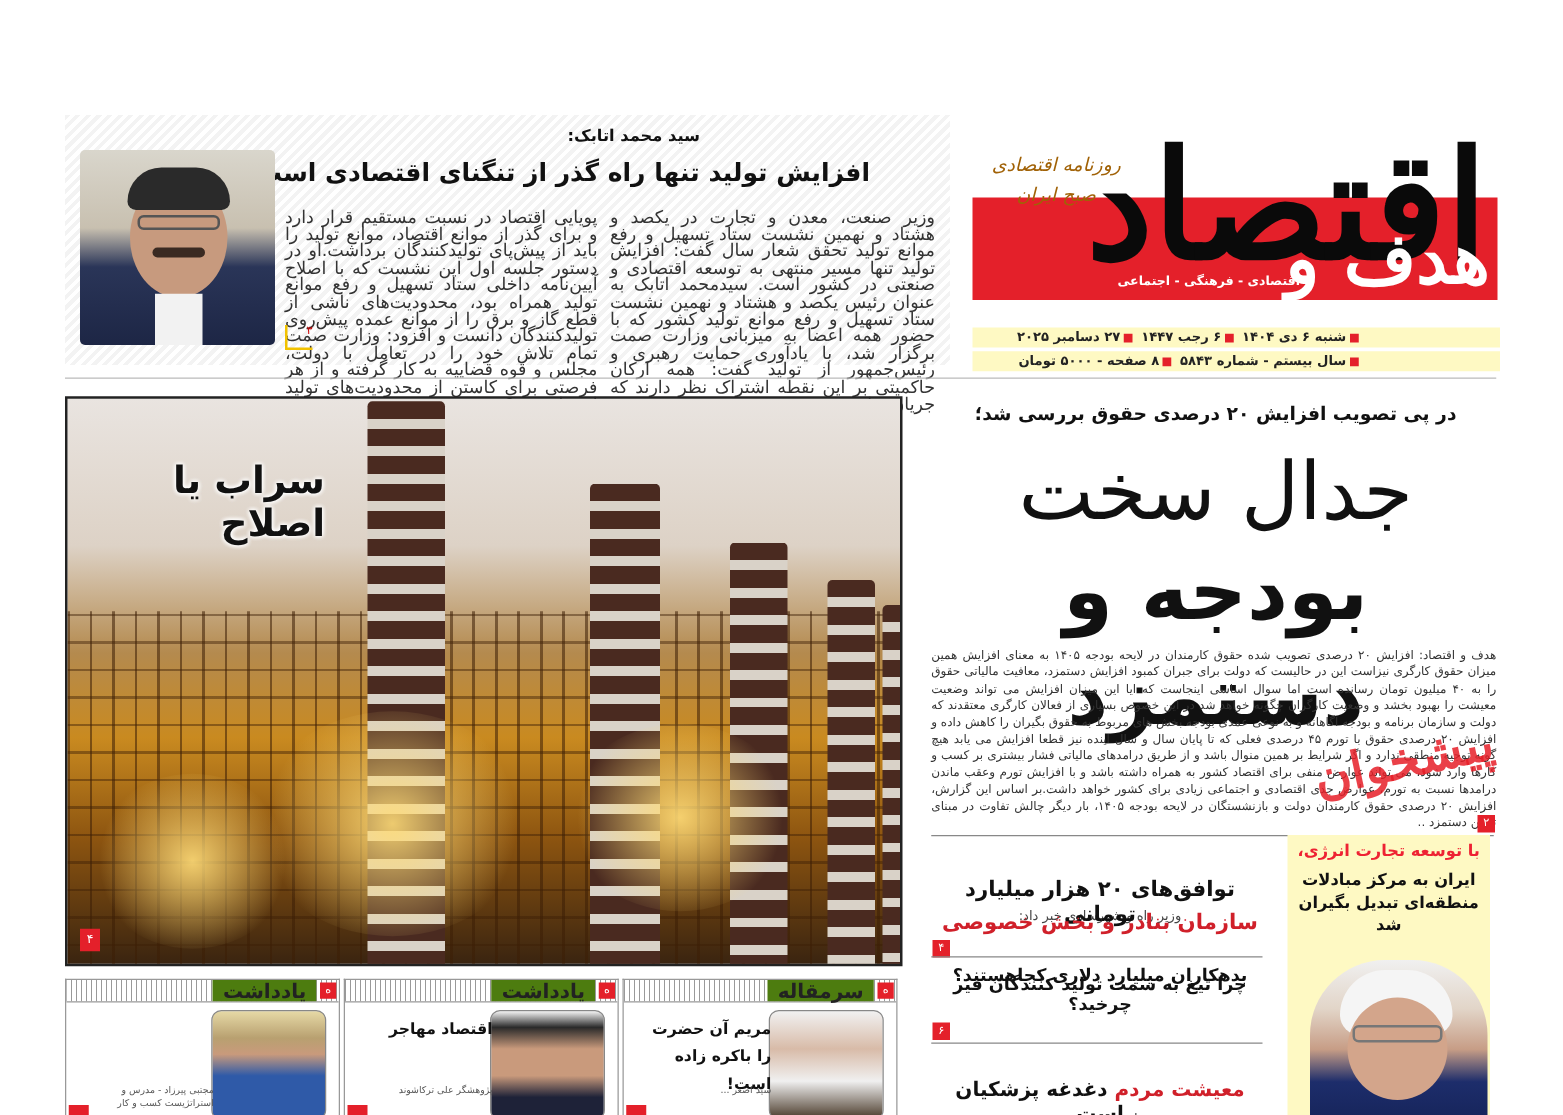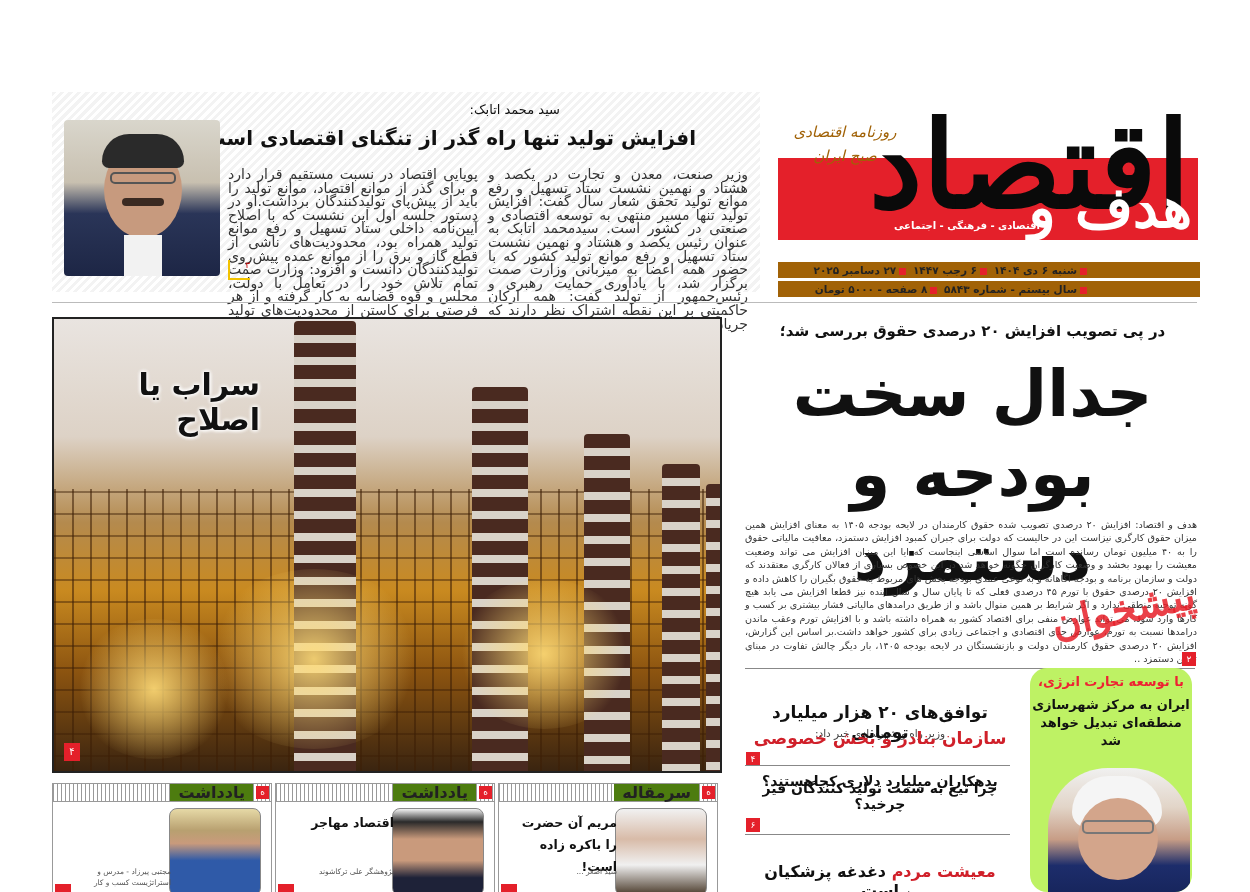--- a/index.html
+++ b/index.html
@@ -9,29 +9,29 @@
   .abs { position: absolute; }
 
   
   #masthead { left: 778px; top: 80px; width: 422px; height: 180px; }
   #logo-red { position: absolute; right: 2px; top: 78px; width: 420px; height: 82px; background: #e4202a; }
   #logo-black { position: absolute; right: 10px; top: 0; font-family: "DejaVu Serif", serif; font-weight: bold; font-size: 120px; line-height: 170px; color: #0a0a0a; letter-spacing: -6px; }
   #logo-white { position: absolute; right: 8px; top: 92px; font-family: "DejaVu Serif", serif; font-weight: bold; font-size: 56px; line-height: 70px; color: #fff; }
   #tagline { position: absolute; right: 300px; top: 40px; font-family: "DejaVu Serif", serif; font-style: italic; font-size: 15px; line-height: 24px; color: #a16207; text-align: center; width: 110px; }
   #categories { position: absolute; right: 160px; top: 140px; font-size: 10px; font-weight: bold; color: #fff; }
 
-  .dateline { position: absolute; right: 50px; width: 422px; height: 16px; background: #a16207; font-size: 10.5px; font-weight: bold; line-height: 16px; padding-right: 110px; color: #222; }
+  .dateline { position: absolute; right: 50px; width: 422px; height: 16px; background: #fef9c3; font-size: 10.5px; font-weight: bold; line-height: 16px; padding-right: 110px; color: #222; }
   .dateline .sq { display: inline-block; width: 7px; height: 7px; background: #e4202a; margin: 0 3px; vertical-align: middle; }
   #dateline-1 { top: 262px; }
   #dateline-2 { top: 281px; }
 
   
   #top-box { left: 52px; top: 92px; width: 708px; height: 200px;
     background: repeating-linear-gradient(135deg, #f3f3f3 0 3px, #ffffff 3px 6px); }
-  #top-kicker { position: absolute; right: 200px; top: 10px; font-size: 13px; font-weight: normal; color: #111; }
+  #top-kicker { position: absolute; right: 200px; top: 10px; font-size: 13px; font-weight: bold; color: #111; }
   #top-title { position: absolute; right: 64px; top: 34px; font-size: 20px; font-weight: bold; color: #111; }
   .top-col { position: absolute; top: 76px; font-size: 14px; line-height: 13.6px; color: #333; text-align: justify; }
   #top-col-1 { right: 12px; width: 260px; }
   #top-col-2 { right: 282px; width: 250px; }
   #top-photo { position: absolute; left: 12px; top: 28px; width: 156px; height: 156px; border-radius: 4px; overflow: hidden;
     background: linear-gradient(180deg, #d9d6cc 0%, #c8c0b0 40%, #2a3558 60%, #1d2645 100%); }
   .face { position: absolute; border-radius: 50%; }
   #top-page-ref { position: absolute; left: 176px; top: 168px; width: 22px; height: 20px; border-left: 2px solid #f2c200; border-bottom: 2px solid #f2c200; font-size: 9px; color: #c00; padding-left: 6px; }
 
   .hr { position: absolute; height: 1px; background: #bbb; }
@@ -44,36 +44,36 @@
   .glow { position: absolute; border-radius: 50%; background: radial-gradient(circle, rgba(255,220,120,0.9), rgba(255,160,20,0) 70%); }
   .lattice { position: absolute; background:
       repeating-linear-gradient(90deg, rgba(60,30,5,0.55) 0 2px, transparent 2px 18px),
       repeating-linear-gradient(0deg, rgba(60,30,5,0.45) 0 2px, transparent 2px 22px); }
   #lead-kicker { position: absolute; right: 330px; top: 12px; font-size: 15px; font-weight: bold; color: #111; text-shadow: 0 0 3px #fff, 0 0 3px #fff, 0 0 3px #fff; }
   #lead-title { position: absolute; right: 460px; top: 48px; font-size: 30px; font-weight: bold; color: #111; text-shadow: 0 0 4px #fff, 0 0 4px #fff, 0 0 4px #fff; }
   #lead-page-ref { position: absolute; left: 10px; bottom: 10px; width: 16px; height: 18px; background: #e4202a; color: #fff; font-size: 10px; text-align: center; line-height: 18px; }
 
   
   #main-kicker { left: 745px; top: 322px; width: 455px; text-align: center; font-size: 15px; font-weight: bold; color: #111; }
-  #main-title-1 { left: 745px; top: 352px; width: 455px; text-align: center; font-size: 64px; font-weight: bold; line-height: 84px; color: #111; }
+  #main-title-1 { left: 745px; top: 352px; width: 455px; text-align: center; font-size: 64px; font-weight: normal; line-height: 84px; color: #111; }
   #main-title-2 { left: 745px; top: 432px; width: 455px; text-align: center; font-size: 64px; font-weight: bold; line-height: 84px; color: #111; }
   #main-body { left: 745px; top: 518px; width: 452px; font-size: 9.6px; line-height: 13.4px; color: #333; text-align: justify; }
   #main-page-ref { left: 1182px; top: 652px; width: 14px; height: 14px; background: #e4202a; color: #fff; font-size: 9px; text-align: center; line-height: 14px; }
 
   
   #watermark { left: 1050px; top: 585px; font-family: "DejaVu Serif", serif; font-size: 40px; font-weight: bold; color: rgba(230,30,40,0.85); transform: rotate(-12deg); }
 
   
   .side-kicker { position: absolute; width: 270px; text-align: center; font-size: 10.5px; color: #444; margin-top: 47px; }
   .side-title { position: absolute; width: 270px; text-align: center; font-weight: bold; color: #111; }
   .red-txt { color: #d0202a; }
   .page-tag { position: absolute; width: 14px; height: 14px; background: #e4202a; color: #fff; font-size: 9px; text-align: center; line-height: 14px; }
 
   
-  #yellow-box { left: 1030px; top: 668px; width: 162px; height: 224px; background: #bef264; overflow: hidden; border-radius: 17px; }
+  #yellow-box { left: 1030px; top: 668px; width: 162px; height: 224px; background: #fef9c3; overflow: hidden; }
   #yellow-brand { position: absolute; top: 6px; width: 162px; text-align: center; font-size: 13px; font-weight: bold; color: #e23; }
   #yellow-title { position: absolute; top: 24px; width: 162px; text-align: center; font-size: 13px; font-weight: bold; line-height: 18px; color: #111; }
   #yellow-photo { position: absolute; left: 18px; top: 100px; width: 142px; height: 130px; border-radius: 60px 60px 0 0; overflow: hidden;
     background: linear-gradient(180deg, #f0f0f0 0%, #e2d5c8 30%, #c79d86 55%, #1d2d6b 75%, #16245a 100%); }
 
   
   .colbox { position: absolute; top: 783px; width: 220px; height: 109px; border: 1px solid #999; border-bottom: none; background: #fff; overflow: hidden; }
   .colbox-head { position: absolute; right: 0; top: 0; width: 100%; height: 18px; border-bottom: 1px solid #999;
     background: repeating-linear-gradient(90deg, #999 0 1px, #fff 1px 4px); }
   .colbox-label { position: absolute; right: 18px; top: 0; height: 17px; background: #4d7c0f; padding: 0 8px; font-size: 16px; font-weight: bold; line-height: 17px; color: #222; }
@@ -161,21 +161,21 @@
 </div>
 <div class="hr" style="left:745px;top:834px;width:265px;background:#888;"></div>
 
 <div>
   <div class="side-kicker" style="left:745px;top:842px;">مشاور رئیس جمهور:</div>
   <div class="side-title" style="left:745px;top:862px;font-size:16px;"><span class="red-txt">معیشت مردم</span> <span>دغدغه پزشکیان است</span></div>
 </div>
 
 <div id="yellow-box" class="abs">
   <div id="yellow-brand">با توسعه تجارت انرژی،</div>
-  <div id="yellow-title" style="top:28px;">ایران به مرکز شهرسازی منطقه‌ای تبدیل خواهد شد</div>
+  <div id="yellow-title" style="top:28px;">ایران به مرکز مبادلات منطقه‌ای تبدیل بگیران شد</div>
   <div id="yellow-photo">
     <div class="face" style="left:24px;top:8px;width:90px;height:52px;background:#f5f5f5;border-radius:45px 45px 20px 20px;"></div>
     <div class="face" style="left:30px;top:30px;width:80px;height:82px;background:#d3a58b;"></div>
     <div style="position:absolute;left:34px;top:52px;width:72px;height:14px;border:2px solid #777;border-radius:5px;"></div>
   </div>
 </div>
 
 <div id="watermark" class="abs">پیشخوان</div>
 
 <div class="colbox" style="left:498px;">

